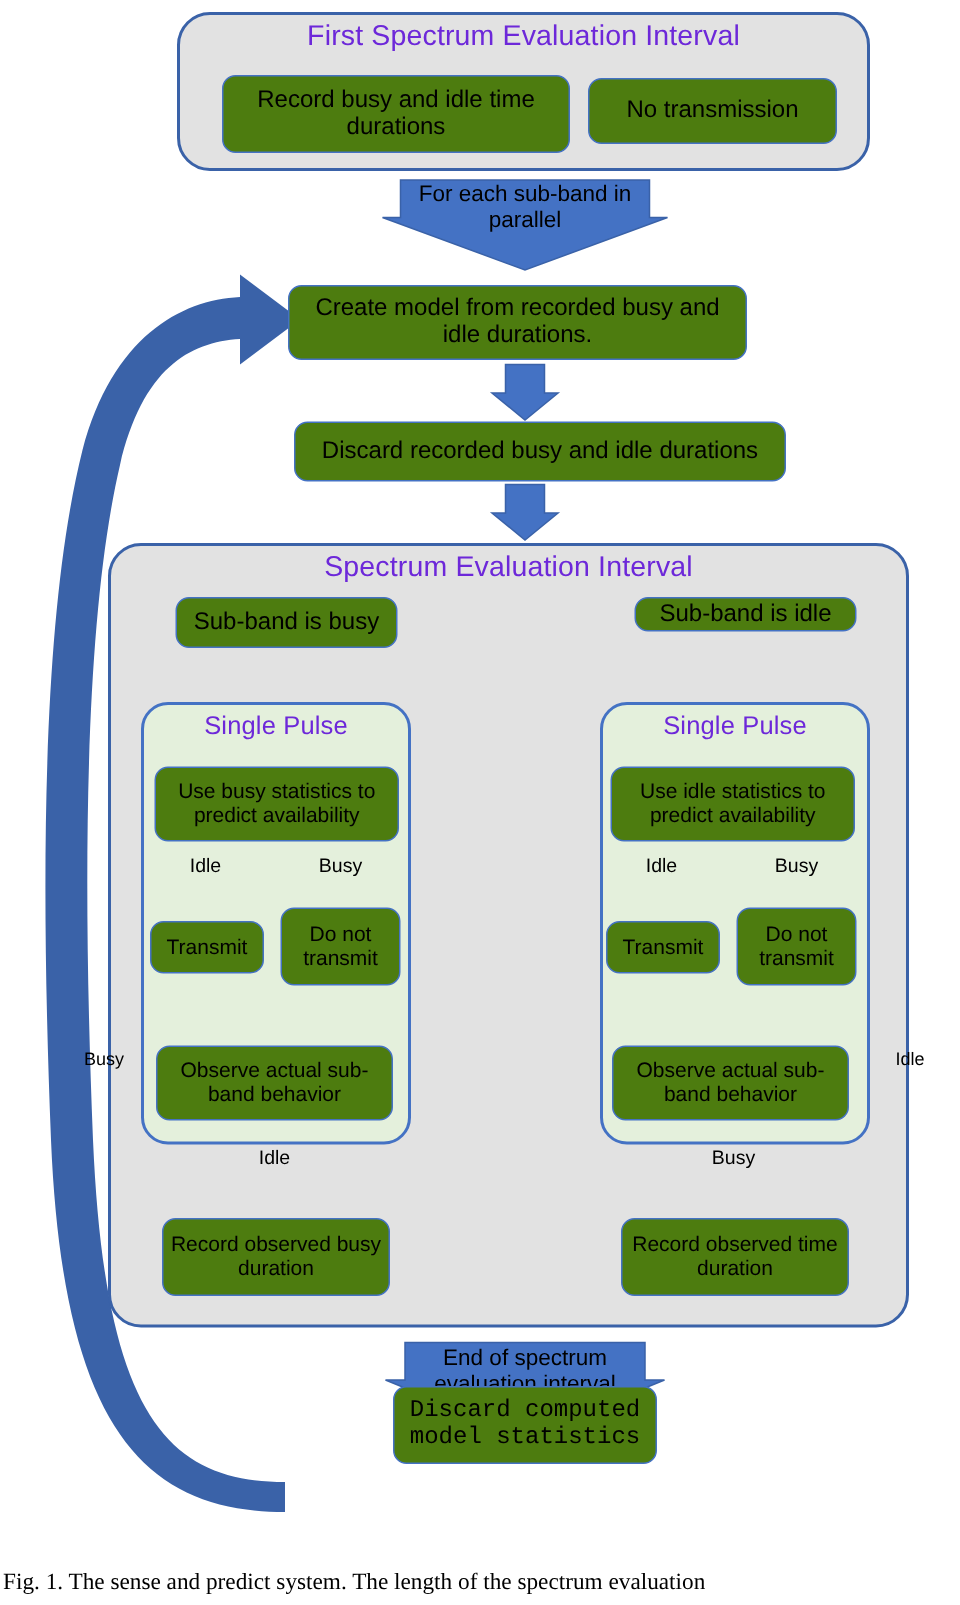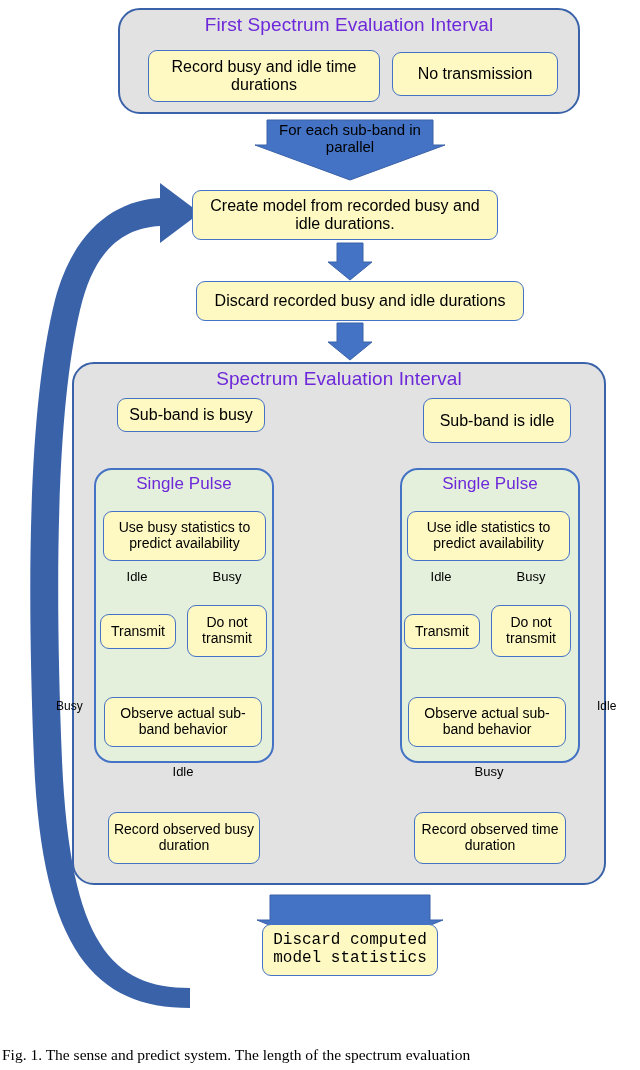--- a/index.html
+++ b/index.html
@@ -21,21 +21,21 @@
   }
   .panel-title{
     position:absolute;left:0;width:100%;text-align:center;
     font-size:19px;color:#6d28d9;letter-spacing:.1px;
   }
   .panel-title.small{font-size:17px;}
 
   
   .gbox{
     position:absolute;box-sizing:border-box;
-    background:#fef9c3;border:1.5px solid #4472c4;border-radius:9px;
+    background:#4d7c0f;border:1.5px solid #4472c4;border-radius:9px;
     display:flex;align-items:center;justify-content:center;text-align:center;
     font-size:15px;line-height:1.12;color:#000;padding:2px 4px;
   }
   .gbox.f16{font-size:16px;}
   .gbox.f14{font-size:14px;}
 
   
   .arrow-label{
     position:absolute;text-align:center;color:#000;
     font-size:15px;line-height:1.13;pointer-events:none;
@@ -161,21 +161,21 @@
 
   <div class="gbox f16" style="left:192px;top:190px;width:306px;height:50px;">Create model from recorded busy and idle durations.</div>
 
   <div class="gbox f16" style="left:196px;top:281px;width:328px;height:40px;">Discard recorded busy and idle durations</div>
 
   <div class="panel panel-gray" style="left:72px;top:362px;width:534px;height:523px;"></div>
   <div class="panel-title" style="left:72px;top:368px;width:534px;">Spectrum Evaluation Interval</div>
 
   <div class="gbox f16" style="left:117px;top:398px;width:148px;height:34px;">Sub-band is busy</div>
 
-  <div class="gbox f16" style="left:423px;top:398px;width:148px;height:45px;">Sub-band is idle</div>
+  <div class="gbox f16" style="left:423px;top:398px;width:148px;height:23px;">Sub-band is idle</div>
 
   <div class="panel panel-mint" style="left:94px;top:468px;width:180px;height:295px;"></div>
   <div class="panel-title small" style="left:94px;top:474px;width:180px;">Single Pulse</div>
 
   <div class="gbox f14" style="left:103px;top:511px;width:163px;height:50px;">Use busy statistics to predict availability</div>
 
   <div class="arrow-label small" style="left:107px;top:570px;width:60px;">Idle</div>
   <div class="arrow-label small" style="left:197px;top:570px;width:60px;">Busy</div>
 
   <div class="gbox f14" style="left:100px;top:614px;width:76px;height:35px;">Transmit</div>
@@ -203,18 +203,19 @@
   <div class="gbox f14" style="left:491px;top:605px;width:80px;height:52px;">Do not transmit</div>
 
   <div class="gbox f14" style="left:408px;top:697px;width:158px;height:50px;">Observe actual sub-band behavior</div>
 
   <div class="arrow-label small" style="left:459px;top:765px;width:60px;">Busy</div>
 
   <div class="gbox f14" style="left:414px;top:812px;width:152px;height:52px;">Record observed time duration</div>
 
   <div class="side-label" style="left:597px;top:699px;">Idle</div>
 
+  <div class="arrow-label" style="left:266px;top:898px;width:168px;">End of spectrum evaluation interval</div>
 
   <div class="gbox f16" style="left:262px;top:924px;width:176px;height:52px;font-family:Liberation Mono, monospace;">Discard computed model statistics</div>
 
   <div class="caption">Fig. 1.  The sense and predict system. The length of the spectrum evaluation</div>
 
 </div>
 
 </body></html>

